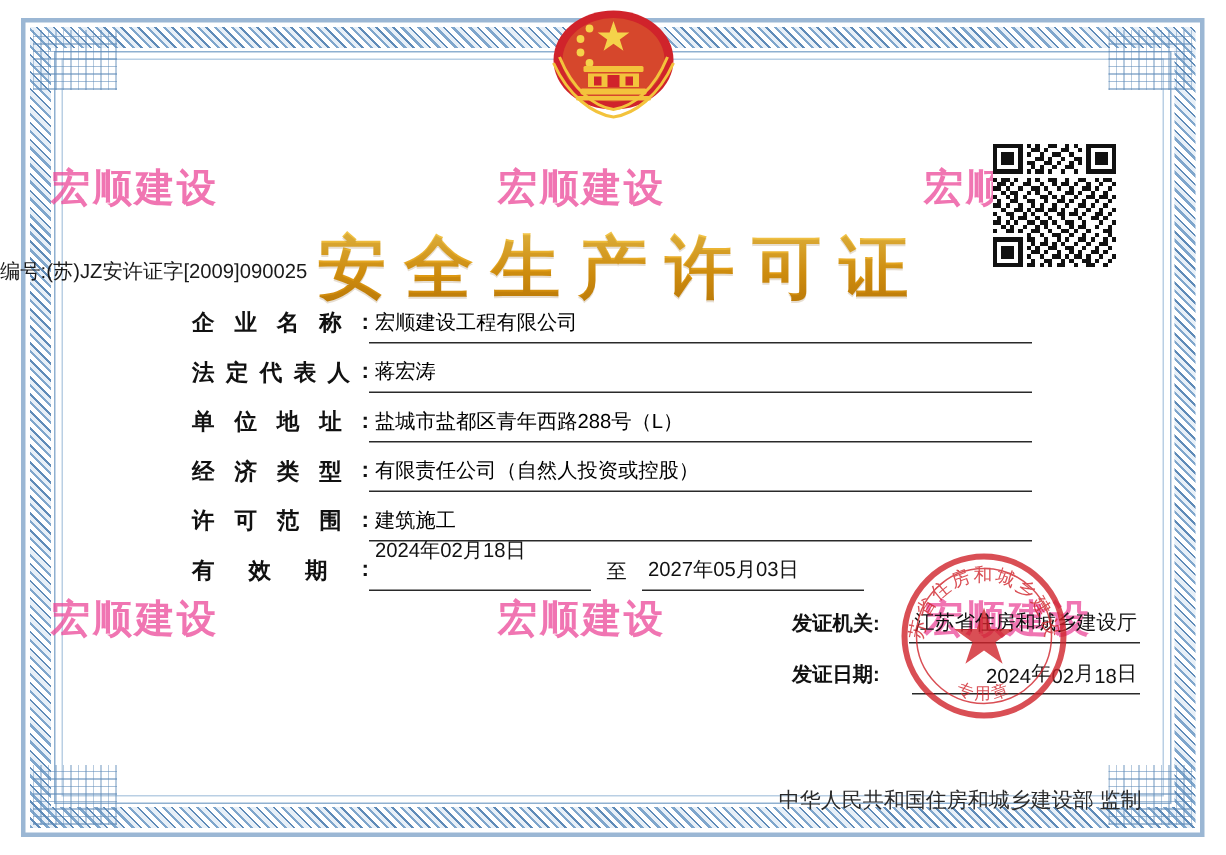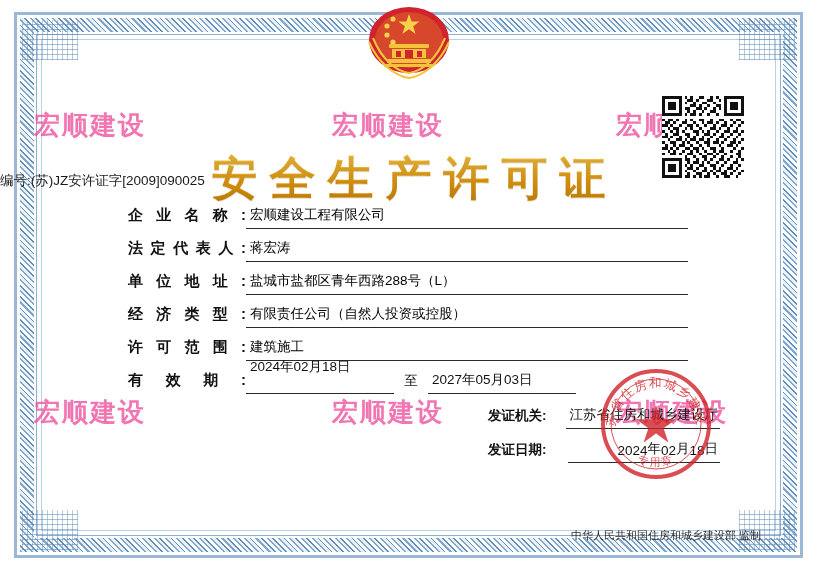--- a/index.html
+++ b/index.html
@@ -216,21 +216,21 @@
     padding: 0 2px 4px 4px;
     box-sizing: border-box;
   }
   .row.validity .tail {
     flex: 1;
   }
 
   
   .issuer {
     position: absolute;
-    left: 488px;
+    left: 528px;
     top: 395px;
     width: 232px;
   }
   .issuer .irow {
     display: flex;
     align-items: flex-end;
     height: 34px;
     font-size: 13.5px;
     color: #111111;
   }
@@ -266,21 +266,21 @@
     width: 118px;
     height: 118px;
     pointer-events: none;
   }
 
   
   .footer {
     position: absolute;
     right: 56px;
     bottom: 27px;
-    font-size: 11px;
+    font-size: 14px;
     color: #2a2a2a;
     white-space: nowrap;
     margin-top: 28px;
   }
 </style>
 </head>
 <body>
 
 <div id="page">
 

